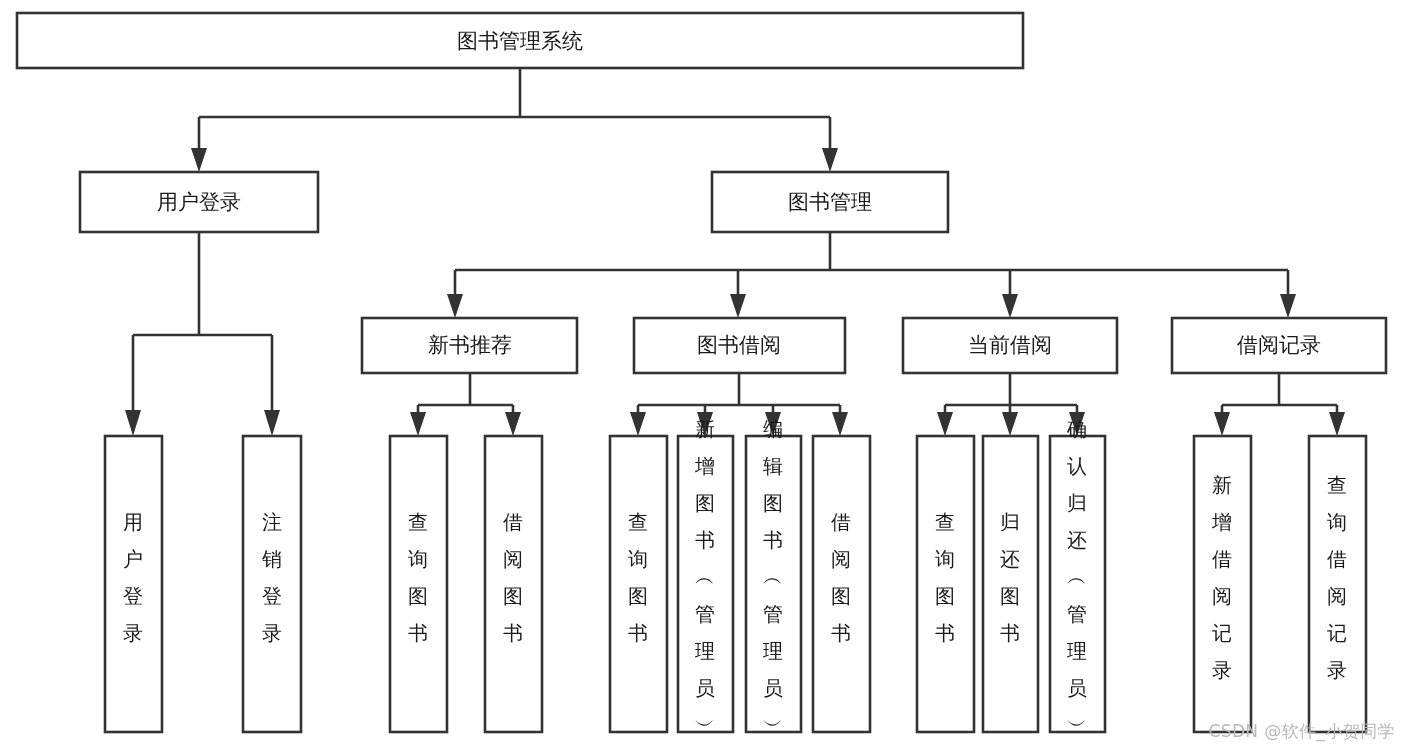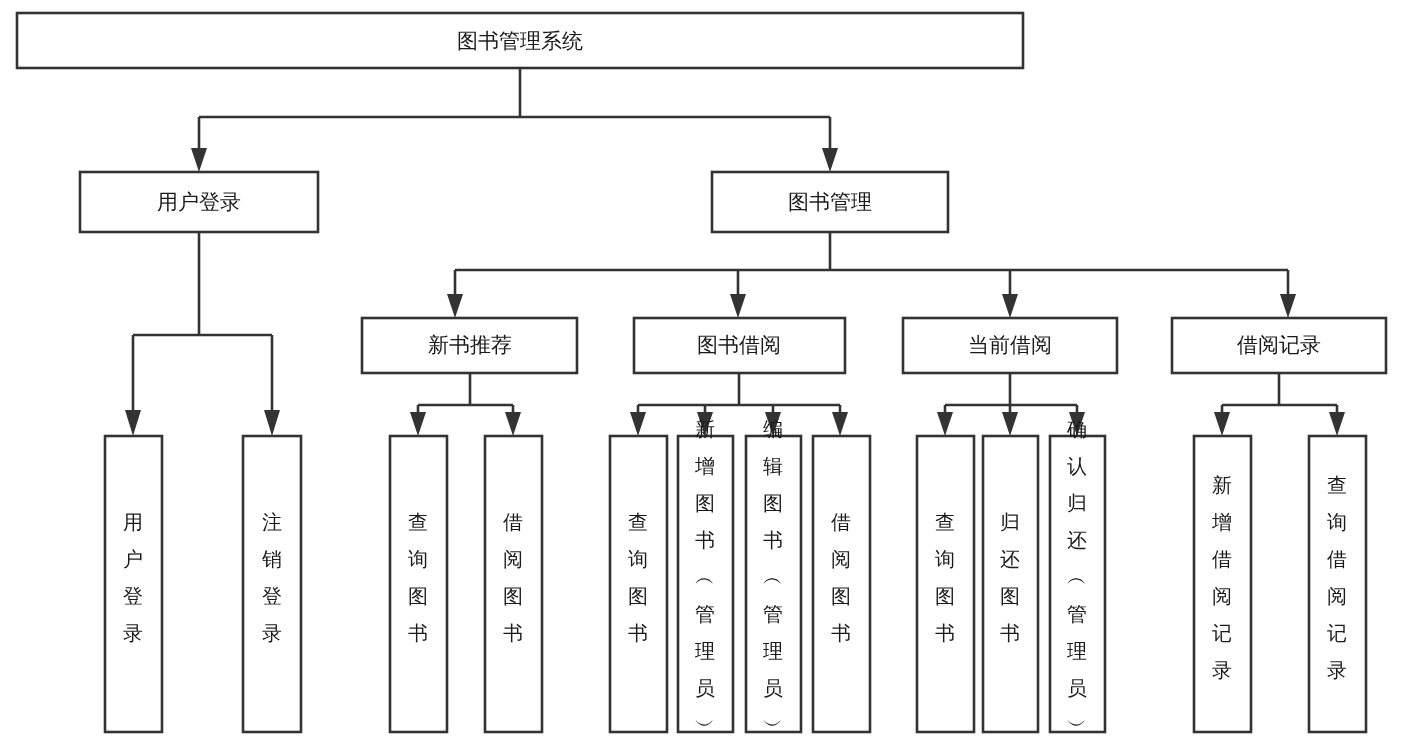--- a/index.html
+++ b/index.html
@@ -216,13 +216,14 @@
       <rect class="node-box" x="1194" y="436" width="57" height="296"></rect>
       <text class="node-label-v" x="1222" y="584"><tspan x="1222" y="491.5">新</tspan><tspan x="1222" y="528.5">增</tspan><tspan x="1222" y="565.5">借</tspan><tspan x="1222" y="602.5">阅</tspan><tspan x="1222" y="639.5">记</tspan><tspan x="1222" y="676.5">录</tspan></text>
     </g>
     <g>
       <rect class="node-box" x="1309" y="436" width="57" height="296"></rect>
       <text class="node-label-v" x="1337" y="584"><tspan x="1337" y="491.5">查</tspan><tspan x="1337" y="528.5">询</tspan><tspan x="1337" y="565.5">借</tspan><tspan x="1337" y="602.5">阅</tspan><tspan x="1337" y="639.5">记</tspan><tspan x="1337" y="676.5">录</tspan></text>
     </g>
 
   </svg>
 
+  <div class="watermark">CSDN @软件_小贺同学</div>
 </div>
 
 </body></html>

